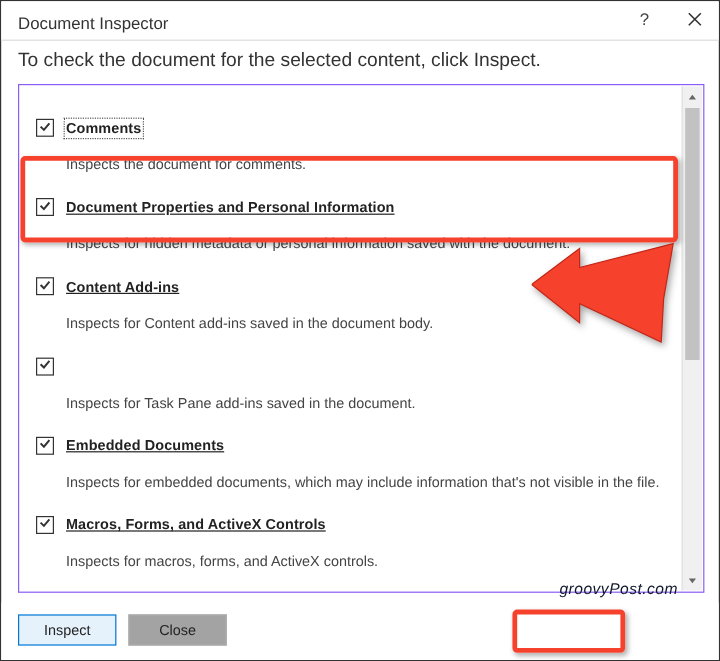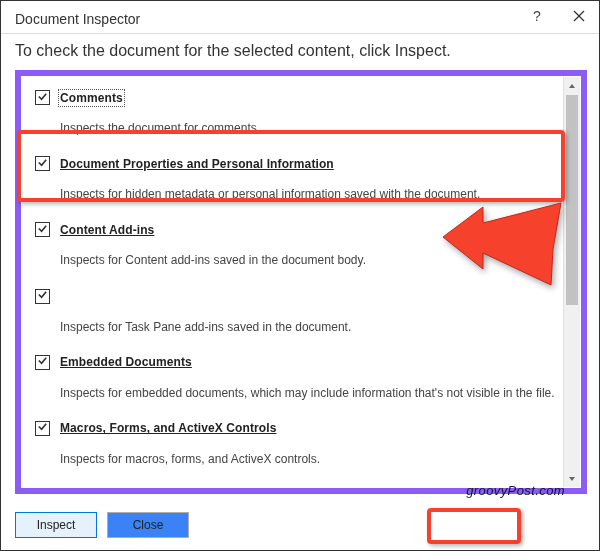--- a/index.html
+++ b/index.html
@@ -55,23 +55,23 @@
     padding: 8px 14px 10px 14px;
     color: #333;
     font-size: 16px;
   }
 
   .content-wrap {
     position: relative;
     padding: 0 12px 0 14px;
   }
   .scrollpane {
-    border: 6px solid #8b5cf6;
+    border: 1px solid #8b5cf6;
     height: 424px;
-    padding: 6px 8px 6px 10px;
+    padding: 20px 8px 6px 10px;
     position: relative;
     overflow: hidden;
     background: #fff;
   }
   .scrollbar {
     position: absolute;
     right: 1px;
     top: 1px;
     bottom: 1px;
     width: 17px;
@@ -146,21 +146,21 @@
     padding: 10px 18px 12px 14px;
     display: flex;
     justify-content: flex-start;
     gap: 10px;
     background: #fff;
   }
   .btn {
     min-width: 82px;
     height: 26px;
     border: 1px solid #adadad;
-    background: #3b82f6;
+    background: #a3a3a3;
     color: #222;
     font-size: 12px;
     text-align: center;
     line-height: 24px;
     cursor: pointer;
     font-family: inherit;
   }
   .btn.primary {
     border: 1px solid #0078d7;
     background: #e5f1fb;

